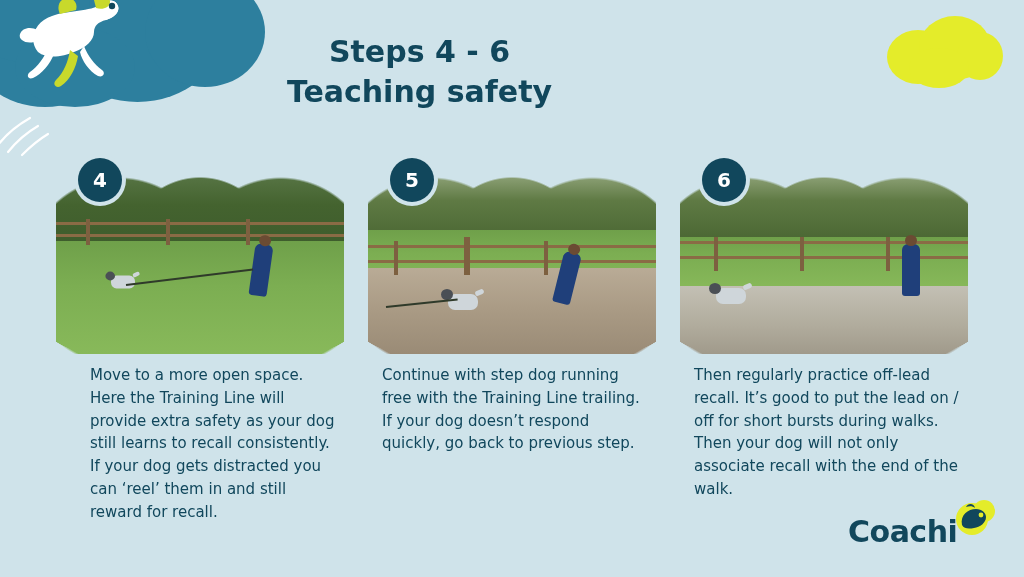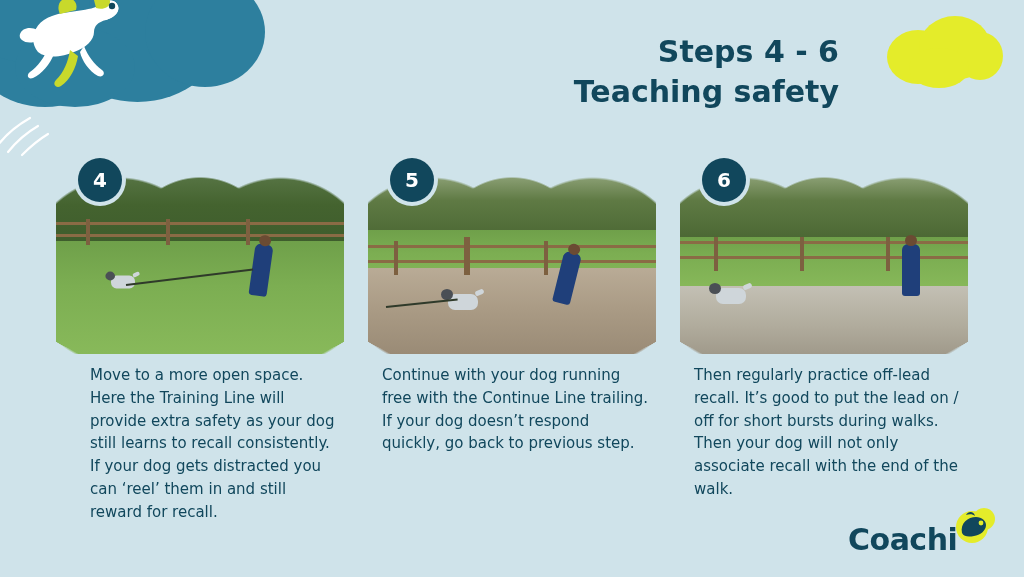--- a/index.html
+++ b/index.html
@@ -77,21 +77,21 @@
     font-family: "DejaVu Sans", sans-serif;
     letter-spacing: -0.5px;
   }
 
   
   .title {
     position: absolute;
     left: 0;
     top: 32px;
     width: 839px;
-    text-align: right;
+    text-align: center;
     color: #11475c;
     font-size: 30px;
     font-weight: bold;
     line-height: 1.33;
     letter-spacing: 0px;
   }
   .title .line2 { display: block; }
 
   
   .cards {
@@ -233,21 +233,21 @@
     padding-right: 6px;
   }
   .card.c1 .caption { padding-left: 34px; }
   .card.c2 .caption { padding-left: 14px; }
   .card.c3 .caption { padding-left: 14px; }
 
   
   .coachi {
     position: absolute;
     right: 26px;
-    bottom: 16px;
+    bottom: 24px;
     width: 150px;
     height: 58px;
   }
   .coachi .wordmark {
     position: absolute;
     left: 0; bottom: 4px;
     color: #11475c;
     font-size: 30px;
     font-weight: bold;
     letter-spacing: -0.5px;
@@ -336,21 +336,21 @@
           <div class="post" style="left:26px;top:40%;height:18%"></div>
           <div class="post" style="left:96px;top:38%;height:20%;width:6px"></div>
           <div class="post" style="left:176px;top:40%;height:18%"></div>
           <div class="dog" style="left:80px;top:128px"></div>
           <div class="person" style="left:190px;top:86px;transform:rotate(14deg)"></div>
           <div class="lead" style="left:18px;top:140px;width:72px;transform:rotate(-6deg)"></div>
         </div>
       </div>
       <div class="step-badge">5</div>
     </div>
-    <div class="caption">Continue with your dog running free with the Continue Line trailing. If your dog doesn’t respond quickly, go back to previous step.</div>
+    <div class="caption">Continue with step dog running free with the Training Line trailing. If your dog doesn’t respond quickly, go back to previous step.</div>
   </div>
 
   <div class="card c3">
     <div class="photo-cloud">
       <div class="cloud-shape">
         <div class="scene">
           <div class="sky-trees bright"></div>
           <div class="grass" style="top:38%;height:28%"></div>
           <div class="dirt" style="height:36%;background:linear-gradient(#c3c0b4 0%,#b0ab9c 60%,#a09a8b 100%)"></div>
           <div class="fence" style="top:40%"></div>

